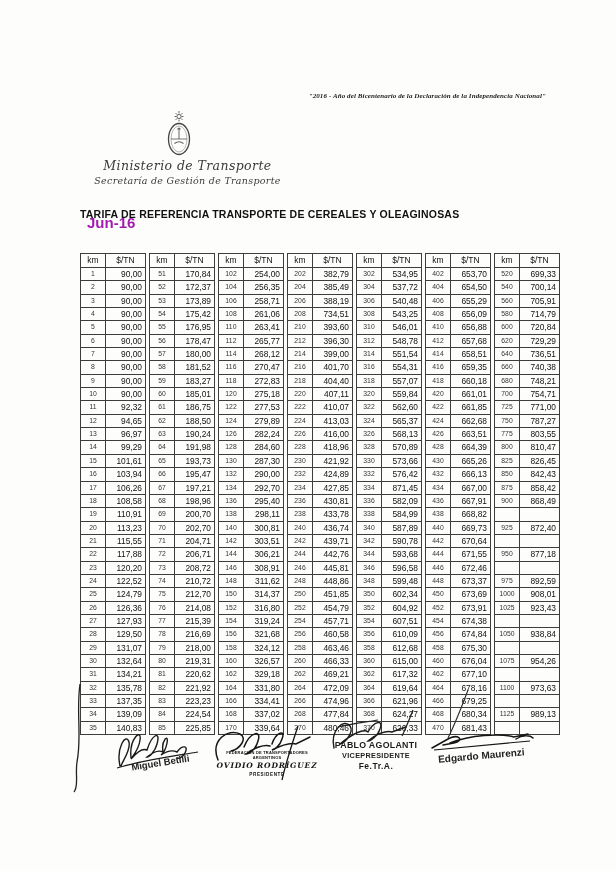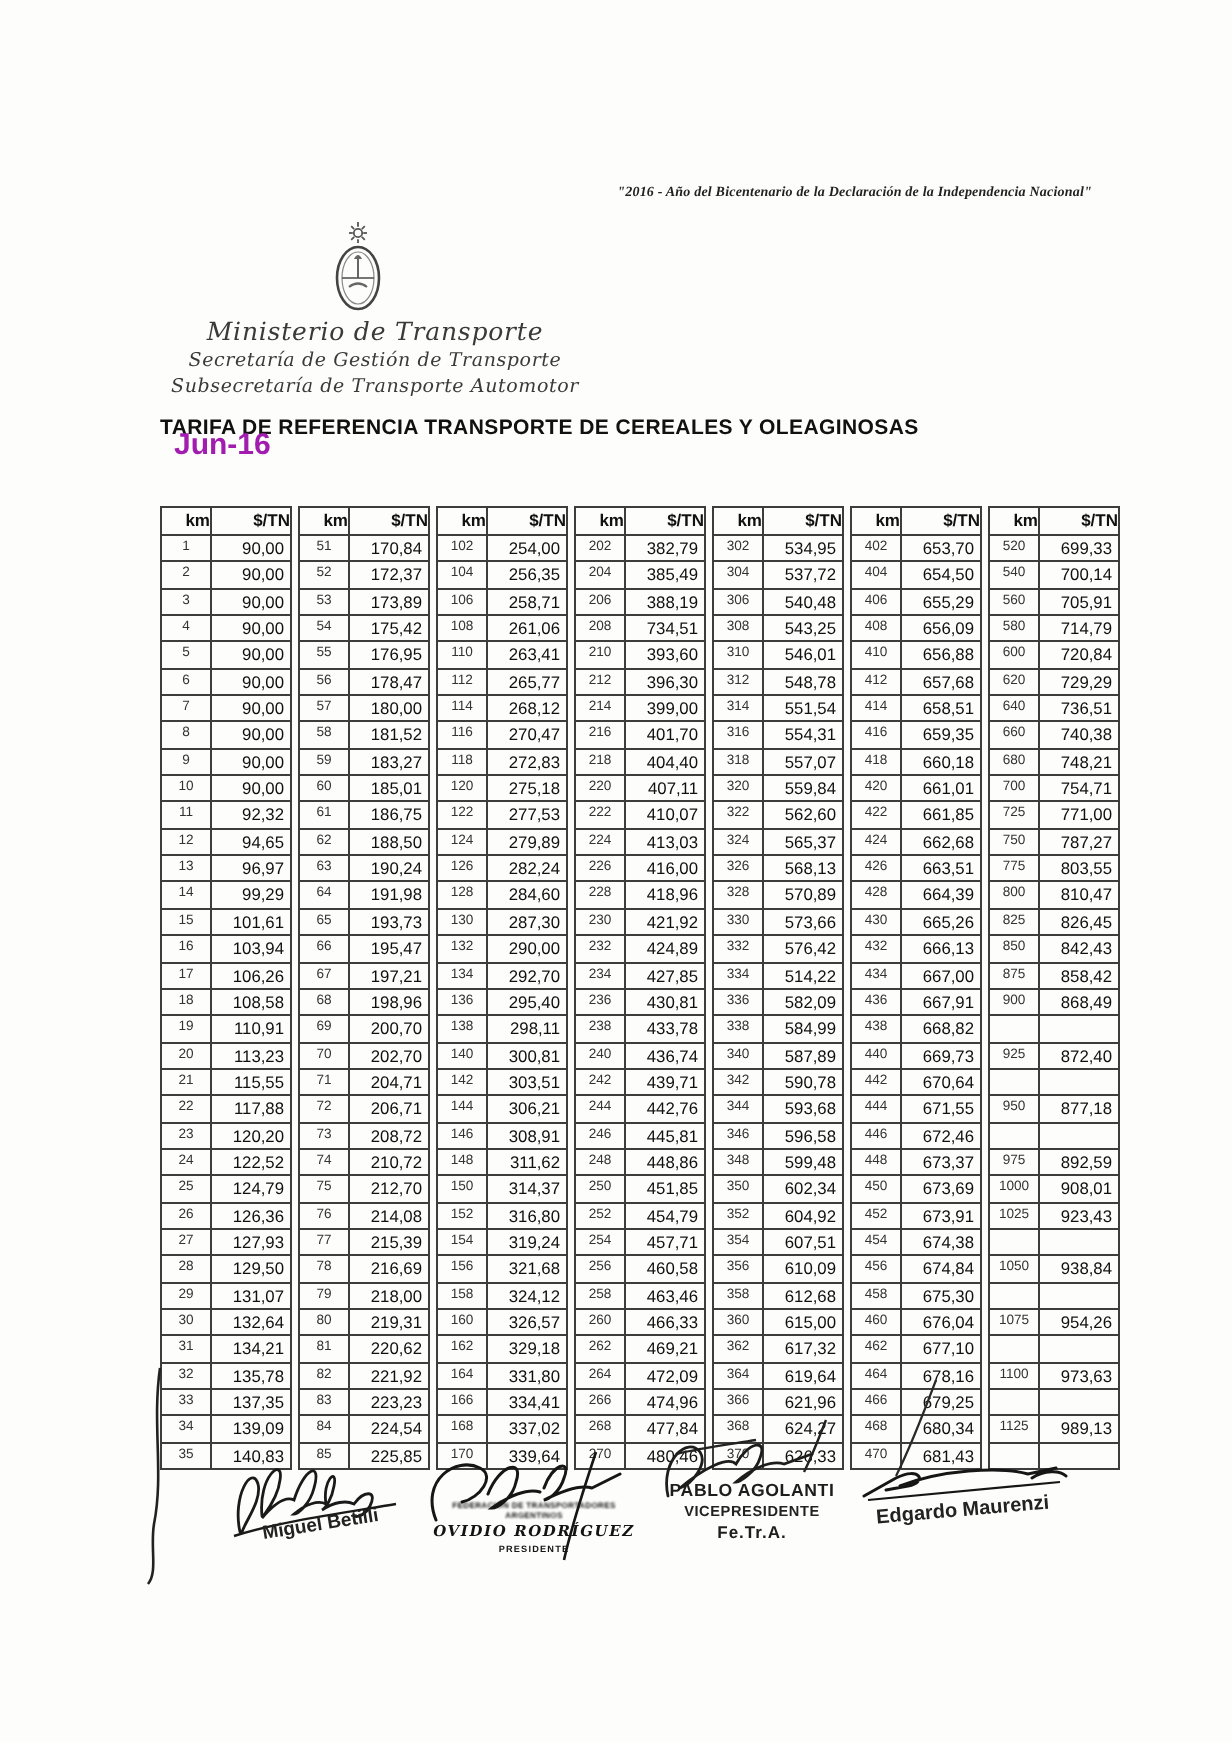--- a/index.html
+++ b/index.html
@@ -31,21 +31,21 @@
     position:absolute;left:87px;top:214px;
     font-size:15px;font-weight:bold;color:#a21caf;
   }
   
   .table-wrap{position:absolute;left:80px;top:253px;display:flex;gap:3px;align-items:flex-start;}
   table.pair{border-collapse:collapse;table-layout:fixed;}
   table.pair th,table.pair td{
     border:1px solid #3d3d3d;padding:0;height:12.35px;line-height:12.35px;
     overflow:hidden;white-space:nowrap;
   }
-  table.pair th{font-size:8.5px;font-weight:bold;text-align:right;height:13px;color:#111;}
+  table.pair th{font-size:8.5px;font-weight:normal;text-align:center;height:13px;color:#111;}
   table.pair th.km,table.pair td.km{width:24px;}
   table.pair th.rate,table.pair td.rate{width:36px;}
   table.pair td.km{font-size:6.8px;text-align:center;color:#333;}
   table.pair td.rate{font-size:8.4px;text-align:right;padding-right:3px;color:#101010;}
   
   .sig-svg{position:absolute;}
   .sig-name{position:absolute;font-size:9.5px;font-weight:600;color:#222;}
   .betilli-name{left:131px;top:757px;transform:rotate(-9deg);}
   .maurenzi-name{left:438px;top:750px;transform:rotate(-5deg);font-size:10px;}
   .stamp{position:absolute;left:213px;top:750px;width:108px;text-align:center;}
@@ -84,21 +84,20 @@
     <ellipse cx="17" cy="29" rx="8" ry="13" fill="none" stroke="#888" stroke-width="0.6"></ellipse>
     <line x1="9" y1="29" x2="25" y2="29" stroke="#555" stroke-width="0.8"></line>
     <line x1="17" y1="18.5" x2="17" y2="29" stroke="#555" stroke-width="0.9"></line>
     <path d="M15,19.5 Q17,15.5 19,19.5 Z" fill="#666"></path>
     <path d="M12.5,33.5 Q17,30 21.5,33.5" stroke="#666" fill="none" stroke-width="1.1"></path>
   </svg>
 
   <div class="ministry">
     <div class="l1">Ministerio de Transporte</div>
     <div class="l2">Secretaría de Gestión de Transporte</div>
-    <div class="l3">Subsecretaría de Transporte Automotor</div>
   </div>
 
   <div class="doc-title">TARIFA DE  REFERENCIA TRANSPORTE DE CEREALES Y OLEAGINOSAS</div>
   <div class="doc-period">Jun-16</div>
 
   <div class="table-wrap">
       <table class="pair">
         <tbody>
           <tr>
             <th class="km">km</th>
@@ -755,21 +754,21 @@
           <tr>
             <td class="km">330</td>
             <td class="rate">573,66</td>
           </tr>
           <tr>
             <td class="km">332</td>
             <td class="rate">576,42</td>
           </tr>
           <tr>
             <td class="km">334</td>
-            <td class="rate">514,22</td>
+            <td class="rate">871,45</td>
           </tr>
           <tr>
             <td class="km">336</td>
             <td class="rate">582,09</td>
           </tr>
           <tr>
             <td class="km">338</td>
             <td class="rate">584,99</td>
           </tr>
           <tr>

